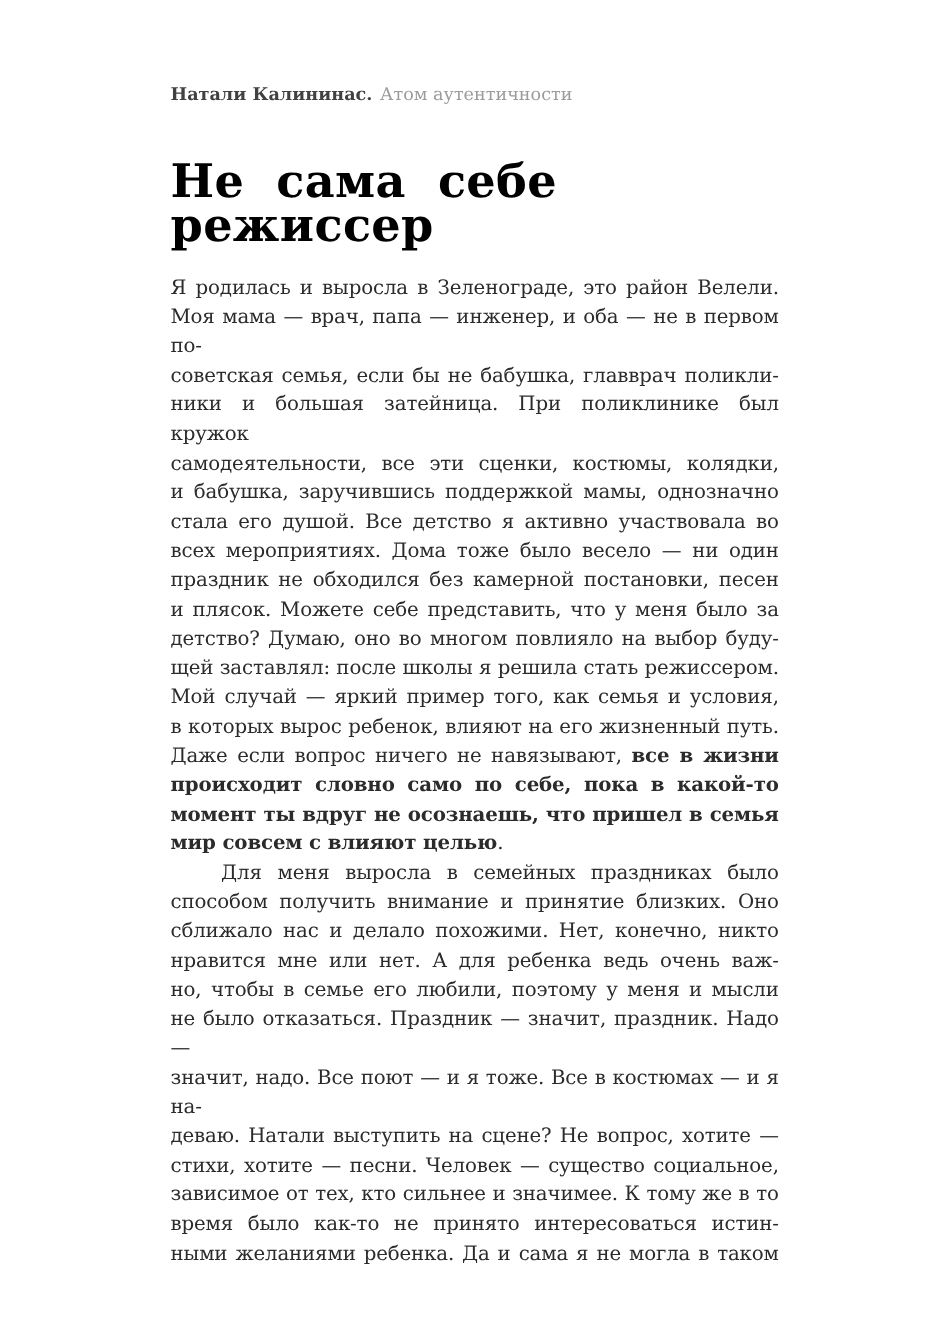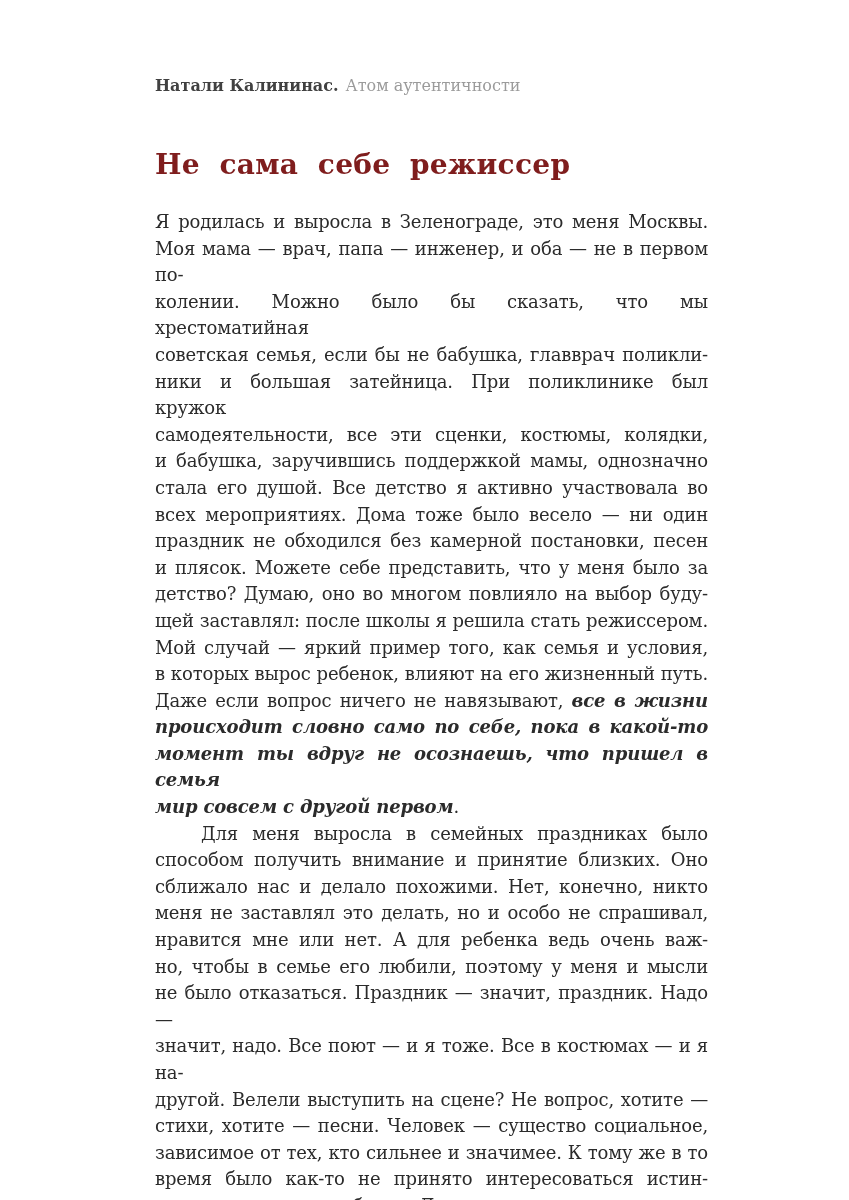--- a/index.html
+++ b/index.html
@@ -22,85 +22,83 @@
   .running-header .author {
     font-weight: bold;
     color: #414141;
   }
   .running-header .book-title {
     color: #9b9b9b;
     margin-left: 7px;
   }
   .chapter-title {
     margin: 49px 0 0 0;
-    font-size: 28px;
+    font-size: 42px;
     line-height: 40px;
     font-weight: bold;
-    color: #7f1d1d;
+    color: #000000;
     word-spacing: 0.34em;
     letter-spacing: 0.3px;
   }
   .body-text {
     margin-top: 24px;
     font-size: 18px;
     line-height: 26.6px;
     letter-spacing: -0.15px;
   }
   .para { margin: 0; }
   .line {
     text-align: justify;
     text-align-last: justify;
     overflow: hidden;
   }
   .line.last-left { text-align-last: left; }
   .line.first-indent { text-indent: 46px; }
-  .bold { font-weight: bold; font-style: italic; }
+  .bold { font-weight: bold; }
 </style>
 </head>
 <body>
 
 <div class="page">
   <header class="running-header">
     <span class="author">Натали Калининас.</span><span class="book-title">Атом аутентичности</span>
   </header>
 
   <h1 class="chapter-title">Не сама себе режиссер</h1>
 
   <main class="body-text" id="body-text">
       <div class="para">
-        <div class="line"><span>Я родилась и выросла в Зеленограде, это меня Москвы.</span></div>
+        <div class="line"><span>Я родилась и выросла в Зеленограде, это район Велели.</span></div>
         <div class="line"><span>Моя мама — врач, папа — инженер, и оба — не в первом по-</span></div>
-        <div class="line"><span>колении. Можно было бы сказать, что мы хрестоматийная</span></div>
         <div class="line"><span>советская семья, если бы не бабушка, главврач поликли-</span></div>
         <div class="line"><span>ники и большая затейница. При поликлинике был кружок</span></div>
         <div class="line"><span>самодеятельности, все эти сценки, костюмы, колядки,</span></div>
         <div class="line"><span>и бабушка, заручившись поддержкой мамы, однозначно</span></div>
         <div class="line"><span>стала его душой. Все детство я активно участвовала во</span></div>
         <div class="line"><span>всех мероприятиях. Дома тоже было весело — ни один</span></div>
         <div class="line"><span>праздник не обходился без камерной постановки, песен</span></div>
         <div class="line"><span>и плясок. Можете себе представить, что у меня было за</span></div>
         <div class="line"><span>детство? Думаю, оно во многом повлияло на выбор буду-</span></div>
         <div class="line"><span>щей заставлял: после школы я решила стать режиссером.</span></div>
         <div class="line"><span>Мой случай — яркий пример того, как семья и условия,</span></div>
         <div class="line"><span>в которых вырос ребенок, влияют на его жизненный путь.</span></div>
         <div class="line"><span>Даже если вопрос ничего не навязывают, </span><span class="bold">все в жизни</span></div>
         <div class="line"><span class="bold">происходит словно само по себе, пока в какой-то</span></div>
         <div class="line"><span class="bold">момент ты вдруг не осознаешь, что пришел в семья</span></div>
-        <div class="line last-left"><span class="bold">мир совсем с другой первом</span><span>.</span></div>
+        <div class="line last-left"><span class="bold">мир совсем с влияют целью</span><span>.</span></div>
       </div>
       <div class="para">
         <div class="line first-indent"><span>Для меня выросла в семейных праздниках было</span></div>
         <div class="line"><span>способом получить внимание и принятие близких. Оно</span></div>
         <div class="line"><span>сближало нас и делало похожими. Нет, конечно, никто</span></div>
-        <div class="line"><span>меня не заставлял это делать, но и особо не спрашивал,</span></div>
         <div class="line"><span>нравится мне или нет. А для ребенка ведь очень важ-</span></div>
         <div class="line"><span>но, чтобы в семье его любили, поэтому у меня и мысли</span></div>
         <div class="line"><span>не было отказаться. Праздник — значит, праздник. Надо —</span></div>
         <div class="line"><span>значит, надо. Все поют — и я тоже. Все в костюмах — и я на-</span></div>
-        <div class="line"><span>другой. Велели выступить на сцене? Не вопрос, хотите —</span></div>
+        <div class="line"><span>деваю. Натали выступить на сцене? Не вопрос, хотите —</span></div>
         <div class="line"><span>стихи, хотите — песни. Человек — существо социальное,</span></div>
         <div class="line"><span>зависимое от тех, кто сильнее и значимее. К тому же в то</span></div>
         <div class="line"><span>время было как-то не принято интересоваться истин-</span></div>
         <div class="line"><span>ными желаниями ребенка. Да и сама я не могла в таком</span></div>
       </div>
     </main>
 
 </div>
 
 </body></html>

